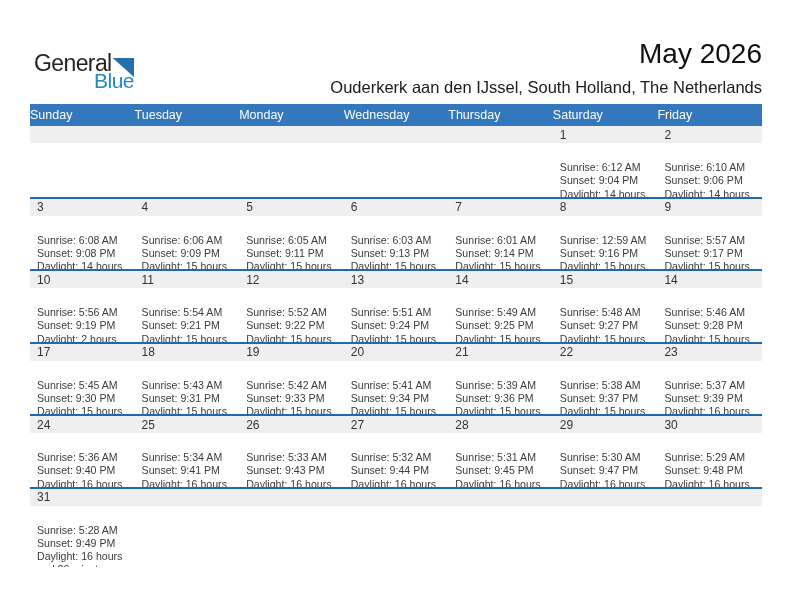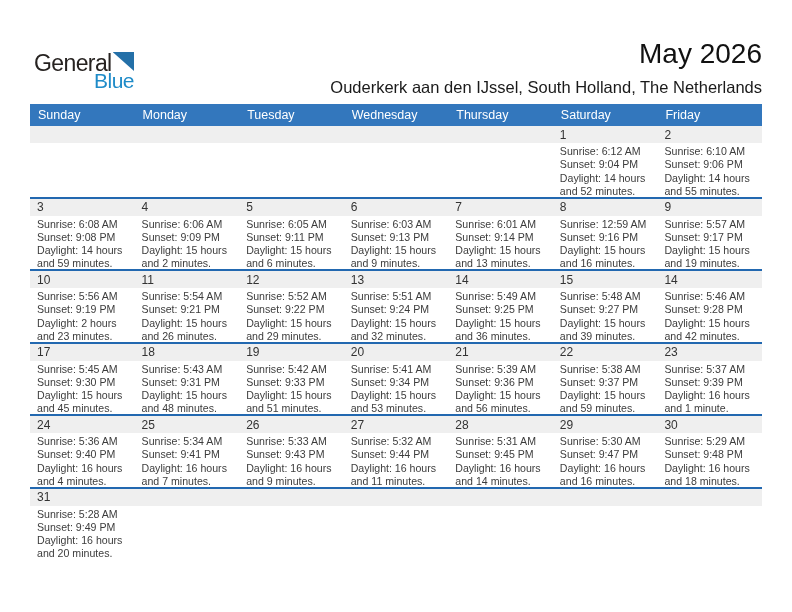--- a/index.html
+++ b/index.html
@@ -5,21 +5,21 @@
   html,body { margin:0; padding:0; background:#fff; }
   .page {
     position: relative;
     width: 792px; height: 612px;
     background: #fff;
     font-family: "Liberation Sans", sans-serif;
     overflow: hidden;
   }
   
   .logo { position:absolute; left:34px; top:50px; width:100px; }
-  .logo-top { display:flex; align-items:flex-start; }
+  .logo-top { display:flex; align-items:flex-end; }
   .logo-general {
     font-size:23px; letter-spacing:-0.6px;
     color: var(--logo-dark, #262220);
   }
   .logo-triangle {
     width:25px; height:19px; margin-left:1px; margin-top:2px;
     background: var(--logo-tri, #2470A8);
     clip-path: polygon(0 0, 100% 0, 100% 100%);
   }
   .logo-blue {
@@ -41,63 +41,62 @@
     position:absolute; left:30px; top:104px; width:732px;
   }
   .cal-header {
     display:grid; grid-template-columns:repeat(7,1fr);
     background: var(--header-bg, #3377BD);
     height:22px;
   }
   .cal-header-cell {
     color:#fff; font-size:12.5px;
     display:flex; align-items:center;
-    padding-left:8px;
   }
   .week-row {
     display:grid; grid-template-columns:repeat(7,1fr);
     box-sizing:border-box;
     height:72.5px;
     border-bottom:2px solid var(--divider, #2268B0);
     background:#fff;
   }
   .week-row.last { border-bottom:none; height:78px; }
   .day-cell { overflow:hidden; }
   .num-band {
     height:17px; background: var(--band-bg, #EFEFEF);
     display:flex; align-items:center;
   }
   .day-num { font-size:12px; color:#333; padding-left:7px; }
   .cell-line {
     font-size:10.6px; line-height:13.3px; color: var(--body-text, #3C3C3C);
     padding-left:7px; padding-right:6px;
   }
-  .cell-line.first { padding-top:2px; }
+  .cell-line.first { padding-top:18px; }
 </style>
 </head>
 <body>
 
 <div class="page" style="--header-bg: #3377BD; --divider: #2268B0; --band-bg: #EFEFEF; --logo-blue: #1E8BC8; --logo-tri: #2470A8; --logo-dark: #262220; --body-text: #3C3C3C;">
 
   <div class="logo">
     <div class="logo-top">
       <span class="logo-general">General</span>
       <span class="logo-triangle"></span>
     </div>
     <div class="logo-blue">Blue</div>
   </div>
 
   <div class="title">May 2026</div>
   <div class="subtitle">Ouderkerk aan den IJssel, South Holland, The Netherlands</div>
 
   <div class="calendar">
       <div class="cal-header">
         <div class="cal-header-cell">Sunday</div>
+        <div class="cal-header-cell">Tuesday</div>
         <div class="cal-header-cell">Monday</div>
-        <div class="cal-header-cell">Tuesday</div>
         <div class="cal-header-cell">Wednesday</div>
         <div class="cal-header-cell">Thursday</div>
         <div class="cal-header-cell">Saturday</div>
         <div class="cal-header-cell">Friday</div>
       </div>
       <div class="week-row">
         <div class="day-cell">
           <div class="num-band"></div>
         </div>
         <div class="day-cell">

